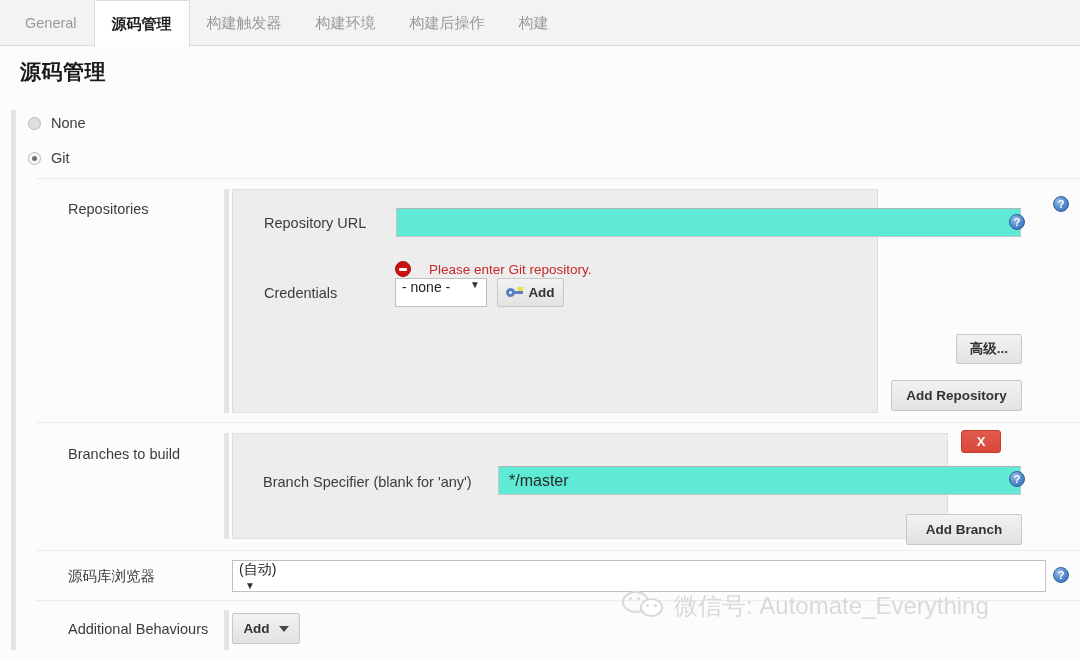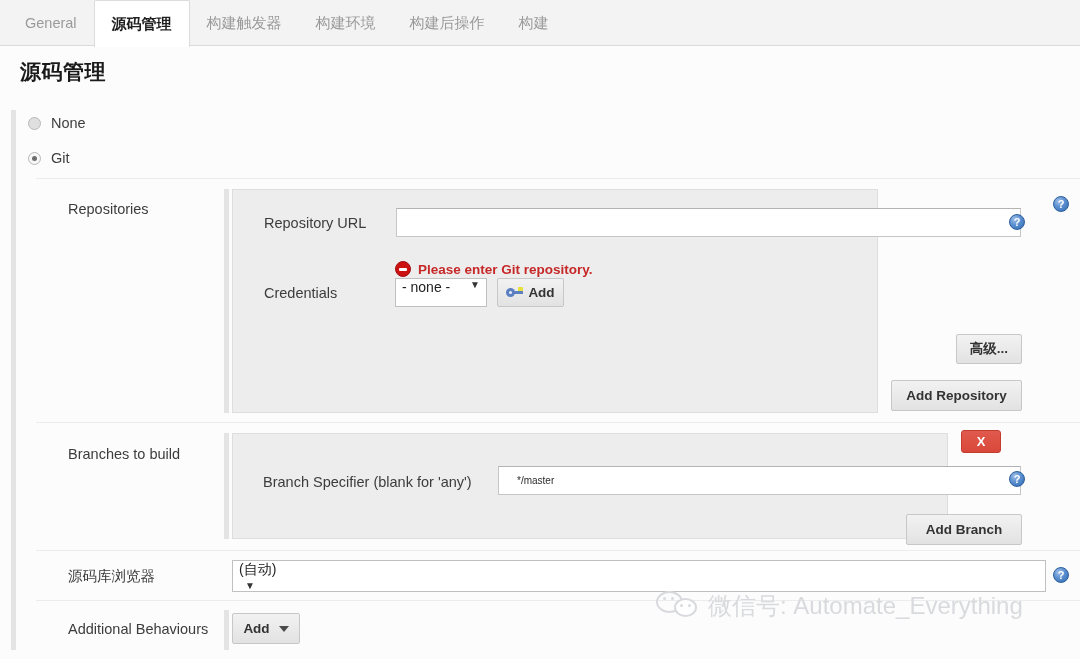--- a/index.html
+++ b/index.html
@@ -108,26 +108,26 @@
   .panel {
     position: absolute;
     background: #ededed;
     border: 1px solid #dedede;
   }
   .panel-inner { position: relative; width: 100%; height: 100%; }
 
   
   .text-input {
     position: absolute;
-    background: #ffffff;
+    background: #5eead4;
     border: 1px solid #c6c6c6;
     border-top-color: #b3b3b3;
-    font-size: 10px;
+    font-size: 16px;
     color: #2a2a2a;
-    padding: 0 18px;
+    padding: 0 10px;
     font-family: "Liberation Sans", sans-serif;
     outline: none;
   }
   .select-box {
     position: absolute;
     background: #ffffff;
     border: 1px solid #c0c0c0;
     font-size: 14px; color: #222;
     display: flex; 
     padding: 0 6px;
@@ -195,22 +195,22 @@
     color: #ffffff;
     font-size: 11px; font-weight: bold;
     display: flex; align-items: center; justify-content: center;
     cursor: pointer;
     line-height: 1;
   }
 
   
   .error-msg {
     position: absolute;
-    display: flex; align-items: center; gap: 7px;
-    font-size: 13.5px; font-weight: bold; color: #c62828;
+    display: flex; align-items: center; gap: 18px;
+    font-size: 13.5px; font-weight: normal; color: #c62828;
   }
   .error-icon {
     width: 16px; height: 16px; border-radius: 50%;
     background: #cc1111;
     border: 1px solid #a50d0d;
     position: relative; flex: none;
   }
   .error-icon::after {
     content: ""; position: absolute;
     left: 3px; top: 6px; width: 8px; height: 3px;
@@ -221,21 +221,21 @@
   .btn-dd { display: flex; align-items: center; gap: 9px; }
   .btn-dd .dd-caret {
     width: 0; height: 0;
     border-left: 5px solid transparent;
     border-right: 5px solid transparent;
     border-top: 6px solid #4a4a4a;
   }
 
   
   .watermark {
-    position: absolute; left: 656px; top: 590px;
+    position: absolute; left: 622px; top: 590px;
     display: flex; align-items: center; gap: 8px;
     color: #d9dadd;
     font-size: 24px;
     white-space: nowrap;
     pointer-events: none;
     user-select: none;
   }
   .wechat-logo {
     width: 44px; height: 32px; position: relative; flex: none;
   }

